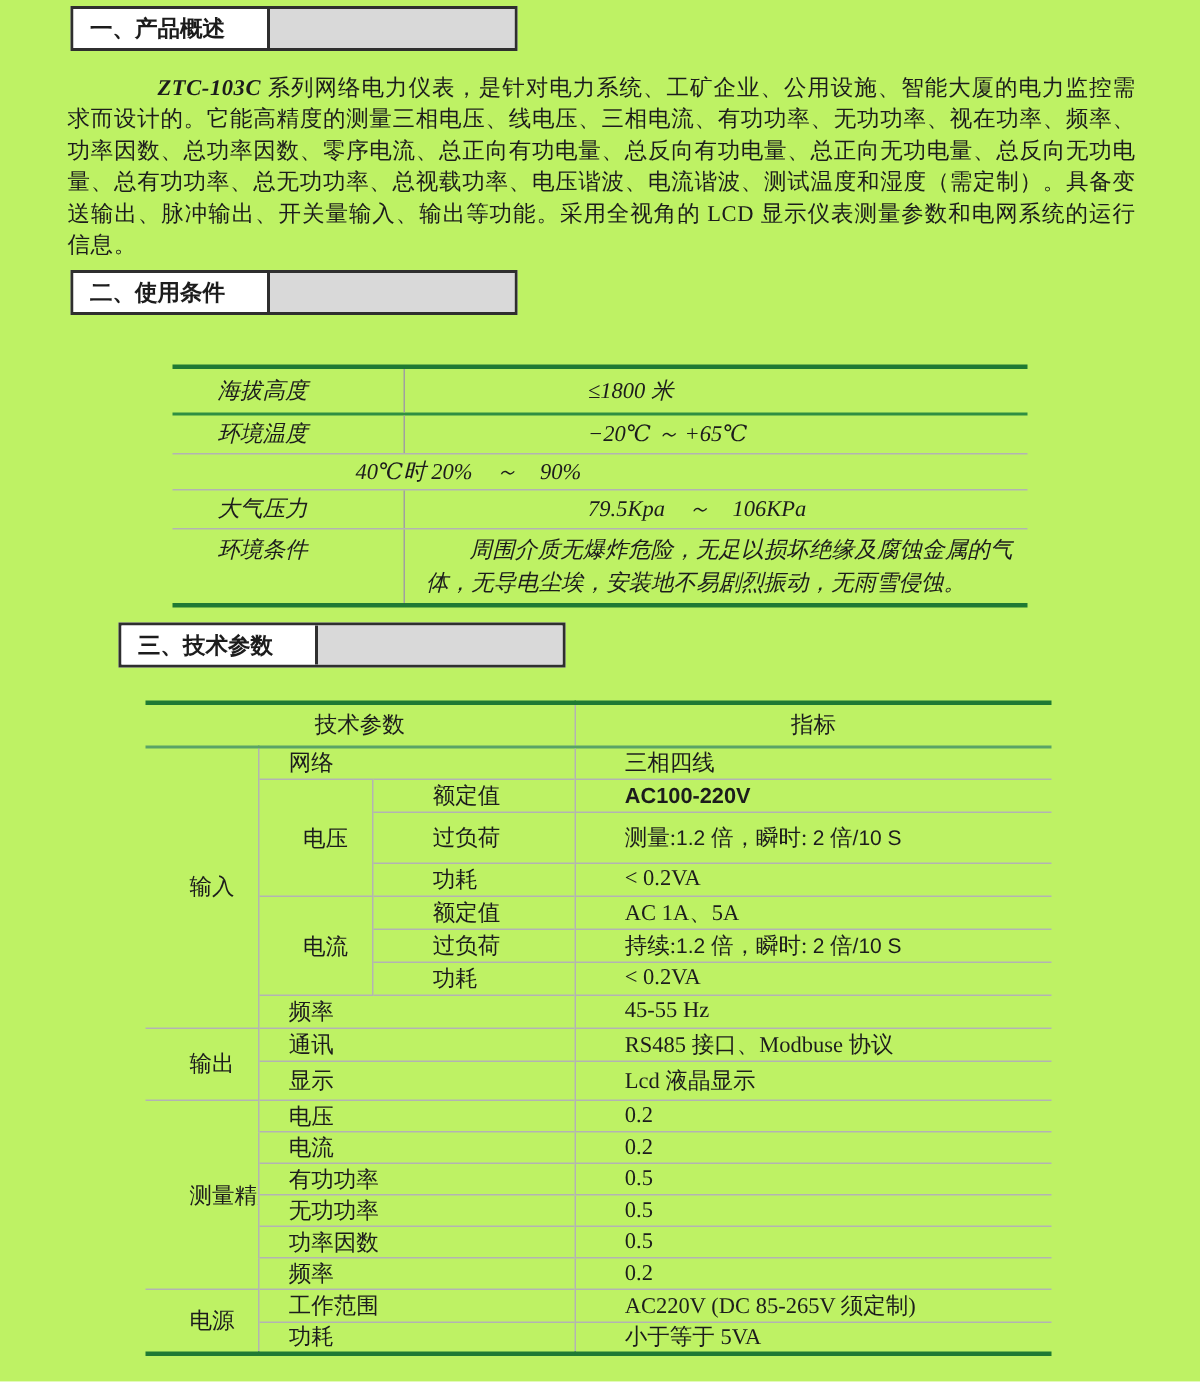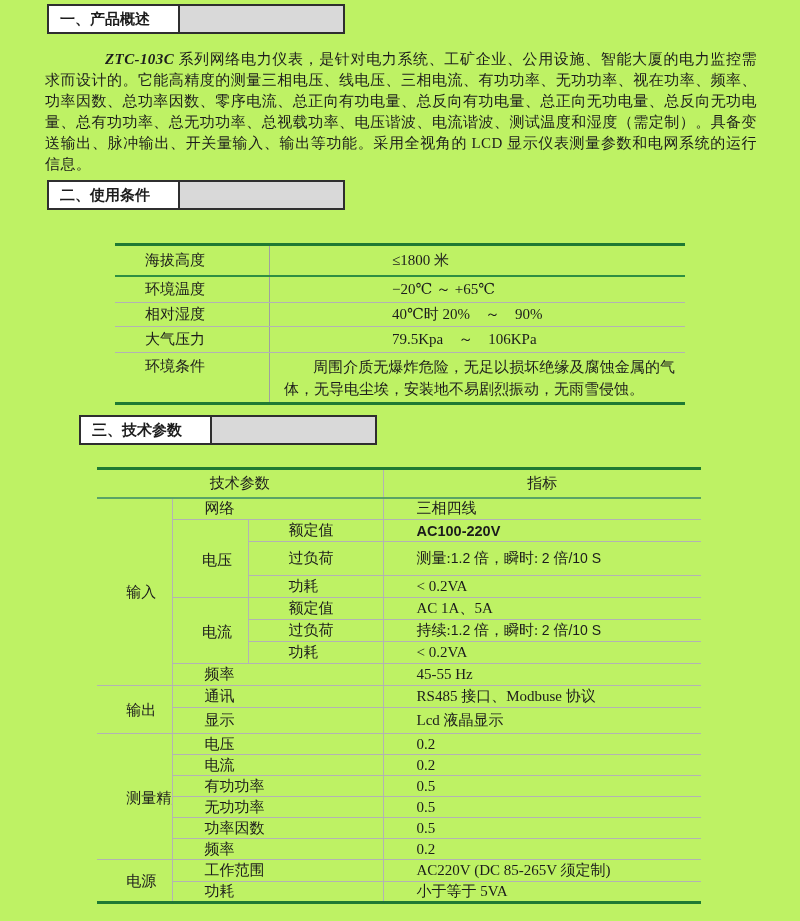--- a/index.html
+++ b/index.html
@@ -22,21 +22,21 @@
   
   .para { position:absolute; left:45px; top:49px; width:712px;
           font-size:15px; line-height:21px; text-align:justify;
           text-indent:60px; letter-spacing:0.4px; }
   .model { font-weight:bold; font-style:italic; }
 
   
   .cond { position:absolute; left:115px; top:243px; width:570px;
           border-top:3px solid #1f7a33; border-bottom:3px solid #1f7a33;
           font-size:15px; }
-  .cond-row { display:flex; }
+  .cond-row { display:flex;font-style:italic; }
   .cond-label { width:155px; padding-left:30px; border-right:1px solid #a0a0a0;
                 display:flex; align-items:center; }
   .cond-value { flex:1; padding-left:122px; display:flex; align-items:center;
                 white-space:pre-wrap; }
   .r0 { height:31px; border-bottom:2px solid #2f8f42; }
   .r1 { height:26px; border-bottom:1px solid #b3b3b3; }
   .r2 { height:24px; border-bottom:1px solid #b3b3b3; }
   .r3 { height:26px; border-bottom:1px solid #b3b3b3; }
   .r4 { height:49px; }
   .r4 .cond-label { align-items:flex-start; padding-top:4px; }
@@ -46,21 +46,21 @@
   
   .specs-wrap { position:absolute; left:97px; top:467px; }
   table.specs { width:604px; border-collapse:collapse; table-layout:fixed;
                 border-top:3px solid #1f7a33; border-bottom:3px solid #1f7a33;
                 font-size:15px; }
   table.specs th { font-weight:normal; font-size:15px; text-align:center;
                    border-bottom:2px solid #5aa366; height:29px; }
   table.specs td { border-top:1px solid #b3b3b3; vertical-align:middle;
                    overflow:hidden; white-space:nowrap; }
   .bl { border-left:1px solid #b3b3b3; }
-  .lbl2 { padding-left:32px; }   
+  .lbl2 { padding-left:20px; }   
   .lbl3 { padding-left:40px; }   
   .val  { padding-left:33px; }   
   .vlabel { width:16px; margin:0 auto; word-break:break-all;
             line-height:22px; text-align:center; }
   td.group { text-align:center; }
   td.vtop { vertical-align:top; padding-top:3px; }
   .bv { font-family:"Liberation Sans","DejaVu Sans",sans-serif;
         font-weight:normal; font-size:14px; }
   .sansb { font-family:"Liberation Sans","DejaVu Sans",sans-serif;
            font-weight:bold; font-size:14.5px; }
@@ -89,21 +89,20 @@
   <div class="cond">
     <div class="cond-row r0">
       <div class="cond-label">海拔高度</div>
       <div class="cond-value">≤1800 米</div>
     </div>
     <div class="cond-row r1">
       <div class="cond-label">环境温度</div>
       <div class="cond-value">−20℃ ～ +65℃</div>
     </div>
     <div class="cond-row r2">
-      <div class="cond-label">相对湿度</div>
       <div class="cond-value">40℃时 20%　～　90%</div>
     </div>
     <div class="cond-row r3">
       <div class="cond-label">大气压力</div>
       <div class="cond-value">79.5Kpa　～　106KPa</div>
     </div>
     <div class="cond-row r4">
       <div class="cond-label">环境条件</div>
       <div class="cond-value cond-env">周围介质无爆炸危险，无足以损坏绝缘及腐蚀金属的气体，无导电尘埃，安装地不易剧烈振动，无雨雪侵蚀。</div>
     </div>

